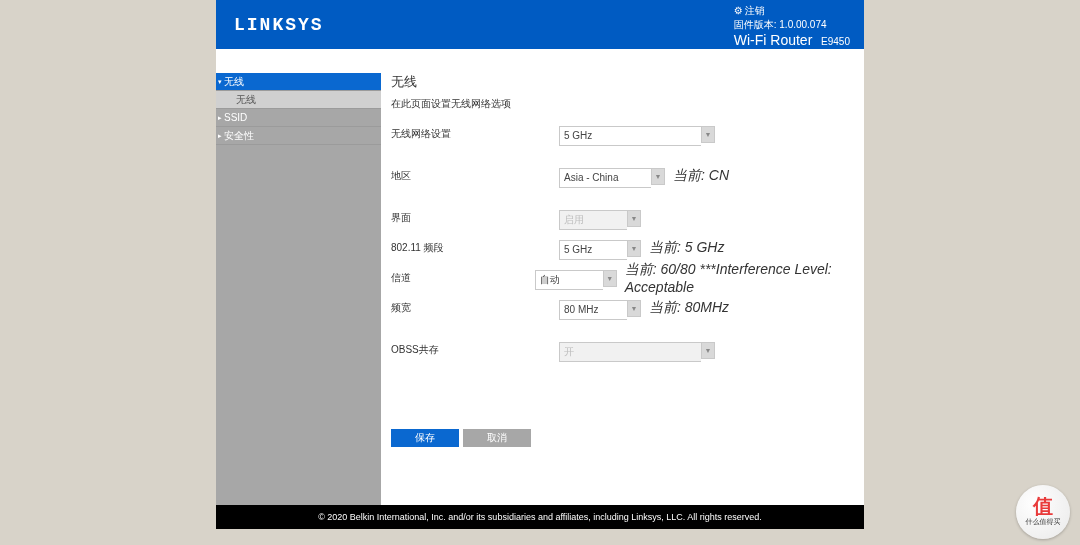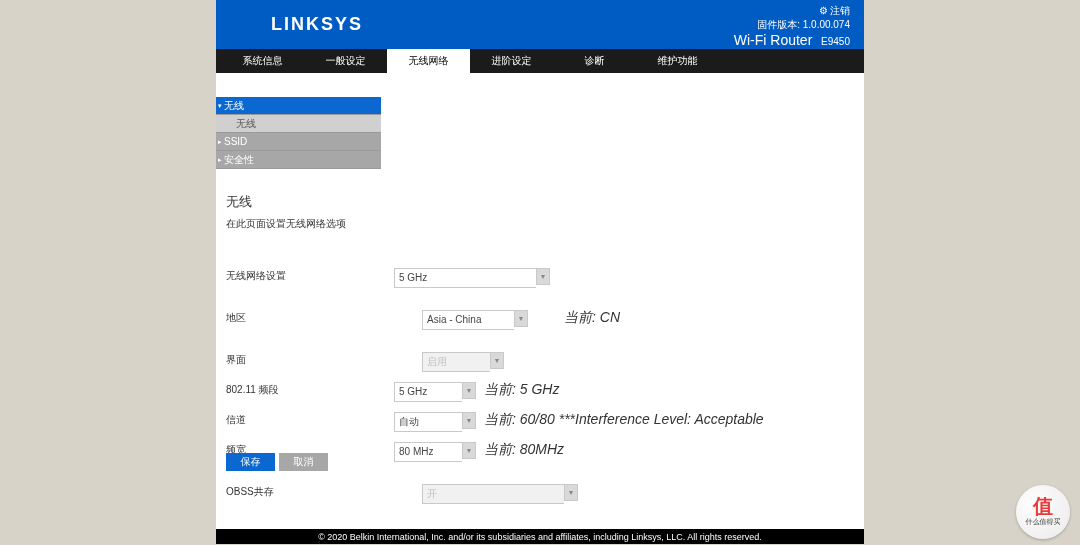--- a/index.html
+++ b/index.html
@@ -24,30 +24,29 @@
   .hdr {
     background: #005bc2;
     height: 49px;
     color: #fff;
     position: relative;
     padding: 0 14px 0 18px;
     display: flex;
     align-items: center;
   }
   .hdr .logo {
-    font-family: Liberation Sans, sans-serif;
+    font-family: Liberation Mono, monospace;
     font-weight: 900;
     font-size: 18px;
     letter-spacing: 2px;
-    margin-left: 37px;
   }
   .hdr .right {
     position: absolute;
     right: 14px; top: 4px;
-    text-align: right;
+    text-align: left;
     font-size: 10px;
     line-height: 1.35;
   }
   .hdr .right a { color:#fff; text-decoration:none; }
   .hdr .right .gear { font-size: 10px; margin-right:2px; }
   .hdr .right .model { margin-left:6px; font-size:10px; }
   .hdr .right .router { font-size: 14px; }
   
   .tabs {
     background: #1b1b1b;
@@ -60,21 +59,20 @@
     color: #fff;
     font-size: 10px;
     display:flex; align-items:center; justify-content:center;
     cursor:pointer;
   }
   .tab.active { background: #fff; color:#000; }
   
   .body {
     display:flex;
     min-height: 456px;
-    flex-direction: column;
   }
   .side {
     width: 165px;
     background: #a7a7a7;
     font-size: 10px;
     color:#fff;
   }
   .side .gap { height: 24px; background:#fff; }
   .side-item {
     height: 18px;
@@ -92,28 +90,28 @@
   .side-item.active { background:#0a68d0; }
   .side-item.sub  { background:#d0d0d0; color:#555; padding-left:20px;}
 
   .main {
     flex:1;
     background:#fff;
     padding: 24px 0 0 10px;
     position: relative;
   }
   .main h2 { font-size: 13px; font-weight:normal; color:#333; margin-bottom:6px;}
-  .main .desc { font-size: 10px; color:#333; margin-bottom:34px;}
+  .main .desc { font-size: 10px; color:#333; margin-bottom:12px;}
   .row {
     display:flex; align-items:center;
     height: 22px;
     margin-bottom: 8px;
     font-size: 10px;
   }
-  .row.gap-lg { margin-top: 20px; gap: 28px; }
+  .row.gap-lg { margin-top: 20px; }
   .row label.lbl { width: 168px; color:#333; }
   .sel {
     display:flex; align-items:stretch;
     height: 17px;
   }
   .sel .box {
     border:1px solid #c9c9c9;
     background:#fff;
     display:flex; align-items:center;
     padding: 9px 4px;
@@ -135,33 +133,33 @@
   .w56 { width: 68px; }
   .after { margin-left: 8px; color:#333; font-size:14px;font-style:italic; }
 
   .actions {
     position:absolute;
     left: 10px;
     bottom: 58px;
     display:flex; gap:4px;
   }
   .act-btn {
-    width: 49px; height:18px;
+    width: 68px; height:18px;
     display:flex; align-items:center; justify-content:center;
     color:#fff; font-size:10px;
     cursor:pointer;
     text-align:right;
   }
   .act-btn.save { background:#0a68d0;}
   .act-btn.cancel { background:#a7a7a7;}
 
   .footer {
     background:#000; color:#fff;
     font-size:9px;
-    height:15px;
+    height:24px;
     display:flex; align-items:center; justify-content:center;
   }
 
   
   .badge {
     position:fixed;
     right: 10px; bottom: 6px;
     width: 54px; height:54px;
     border-radius:50%;
     background: radial-gradient(circle at 35% 35%, #fff, #e9e9e9);
@@ -185,29 +183,20 @@
         </a>
       </div>
       <div>固件版本: 1.0.00.074</div>
       <div>
         <span class="router">Wi-Fi Router</span>
         <span class="model">E9450</span>
       </div>
     </div>
   </div>
 
-  <div class="tabs">
-    <span class="spacer0"></span>
-    <div class="tab">系统信息</div>
-    <div class="tab">一般设定</div>
-    <div class="tab active">无线网络</div>
-    <div class="tab">进阶设定</div>
-    <div class="tab">诊断</div>
-    <div class="tab">维护功能</div>
-  </div>
 
   <div class="body">
     <div class="side">
       <div class="gap"></div>
       <div class="side-item active">
           <span class="tri">▾</span>
           <span>无线</span>
         </div>
       <div class="side-item sub">无线</div>
       <div class="side-item">

